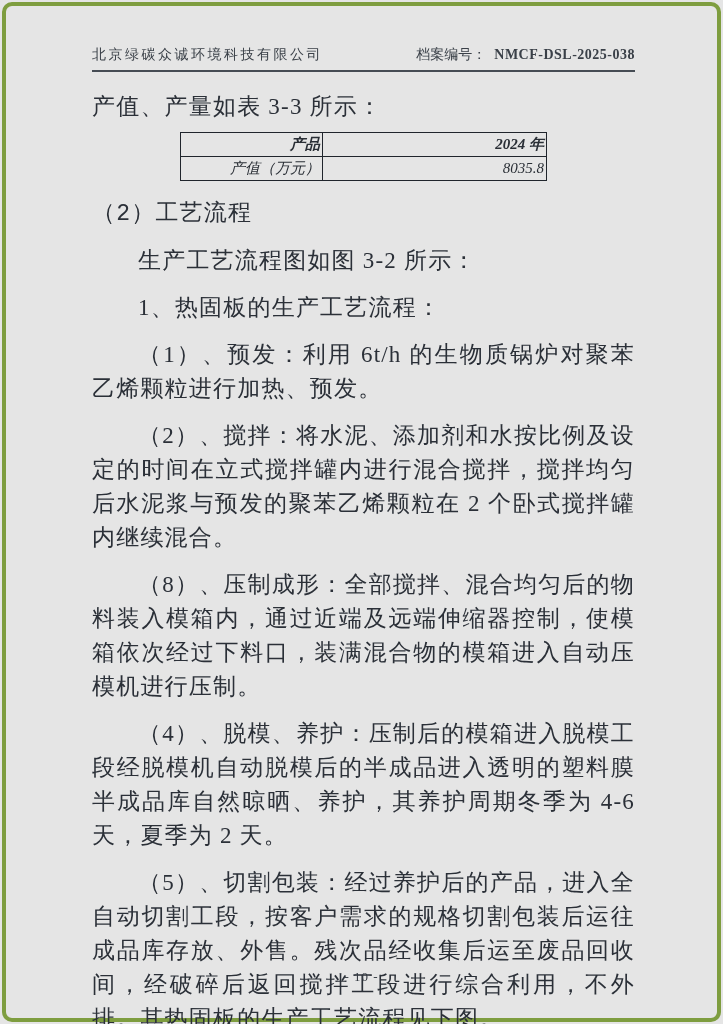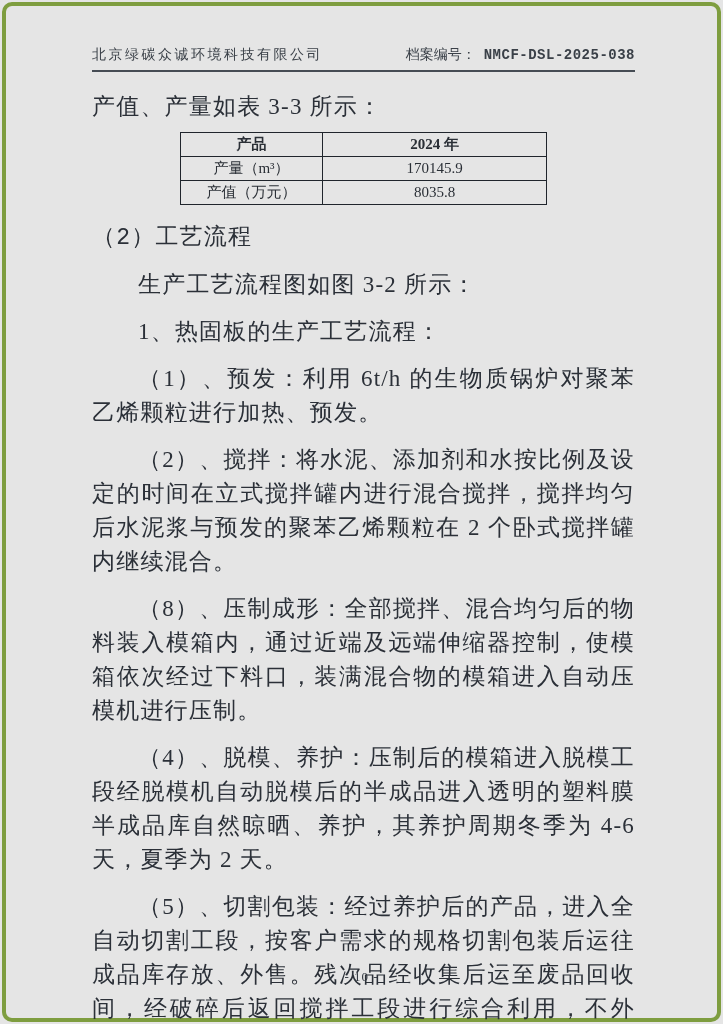--- a/index.html
+++ b/index.html
@@ -40,21 +40,20 @@
     justify-content: space-between;
     align-items: flex-end;
     font-size: 14px;
     color: #3a4048;
   }
   .header .company {
     letter-spacing: 2.5px;
   }
   .header .archive {
     white-space: nowrap;
-    font-family: Liberation Mono, monospace;
   }
   .header .archive .num {
     font-weight: bold;
     margin-left: 8px;
     letter-spacing: 0.5px;
   }
   .intro {
     margin-top: 18px;
     font-size: 17px;
     line-height: 22px;
@@ -72,24 +71,25 @@
     margin: 8px auto 0 auto;
     border-collapse: collapse;
     width: 356px;
     table-layout: fixed;
     font-size: 15px;
     color: #2a2f36;
   }
   table.datatable td, table.datatable th {
     border: 1.6px solid #20252c;
     height: 23px;
-    text-align: center;
+    text-align: right;
     vertical-align: middle;
     padding: 0 2px;
     font-weight: normal;
+    font-style: italic;
   }
   table.datatable .c1 { width: 137px; }
   table.datatable .c2 { width: 219px; }
   table.datatable thead th { font-weight: bold; }
   .body-text {
     font-size: 23px;
     line-height: 34px;
     letter-spacing: 1.2px;
     text-align: justify;
     color: #2b3038;
@@ -128,24 +128,20 @@
 
     <table class="datatable">
       <thead>
         <tr>
           <th class="c1">产品</th>
           <th class="c2">2024 年</th>
         </tr>
       </thead>
       <tbody>
         <tr>
-          <td>产量（m³）</td>
-          <td>170145.9</td>
-        </tr>
-        <tr>
           <td>产值（万元）</td>
           <td>8035.8</td>
         </tr>
       </tbody>
     </table>
 
     <p class="para body-text mt-sec">（2）工艺流程</p>
     <p class="para body-text mt-line indent2">生产工艺流程图如图 3-2 所示：</p>
     <p class="para body-text mt-line indent2">1、热固板的生产工艺流程：</p>
     <p class="para body-text mt-line indent2">（1）、预发：利用 6t/h 的生物质锅炉对聚苯乙烯颗粒进行加热、预发。</p>

